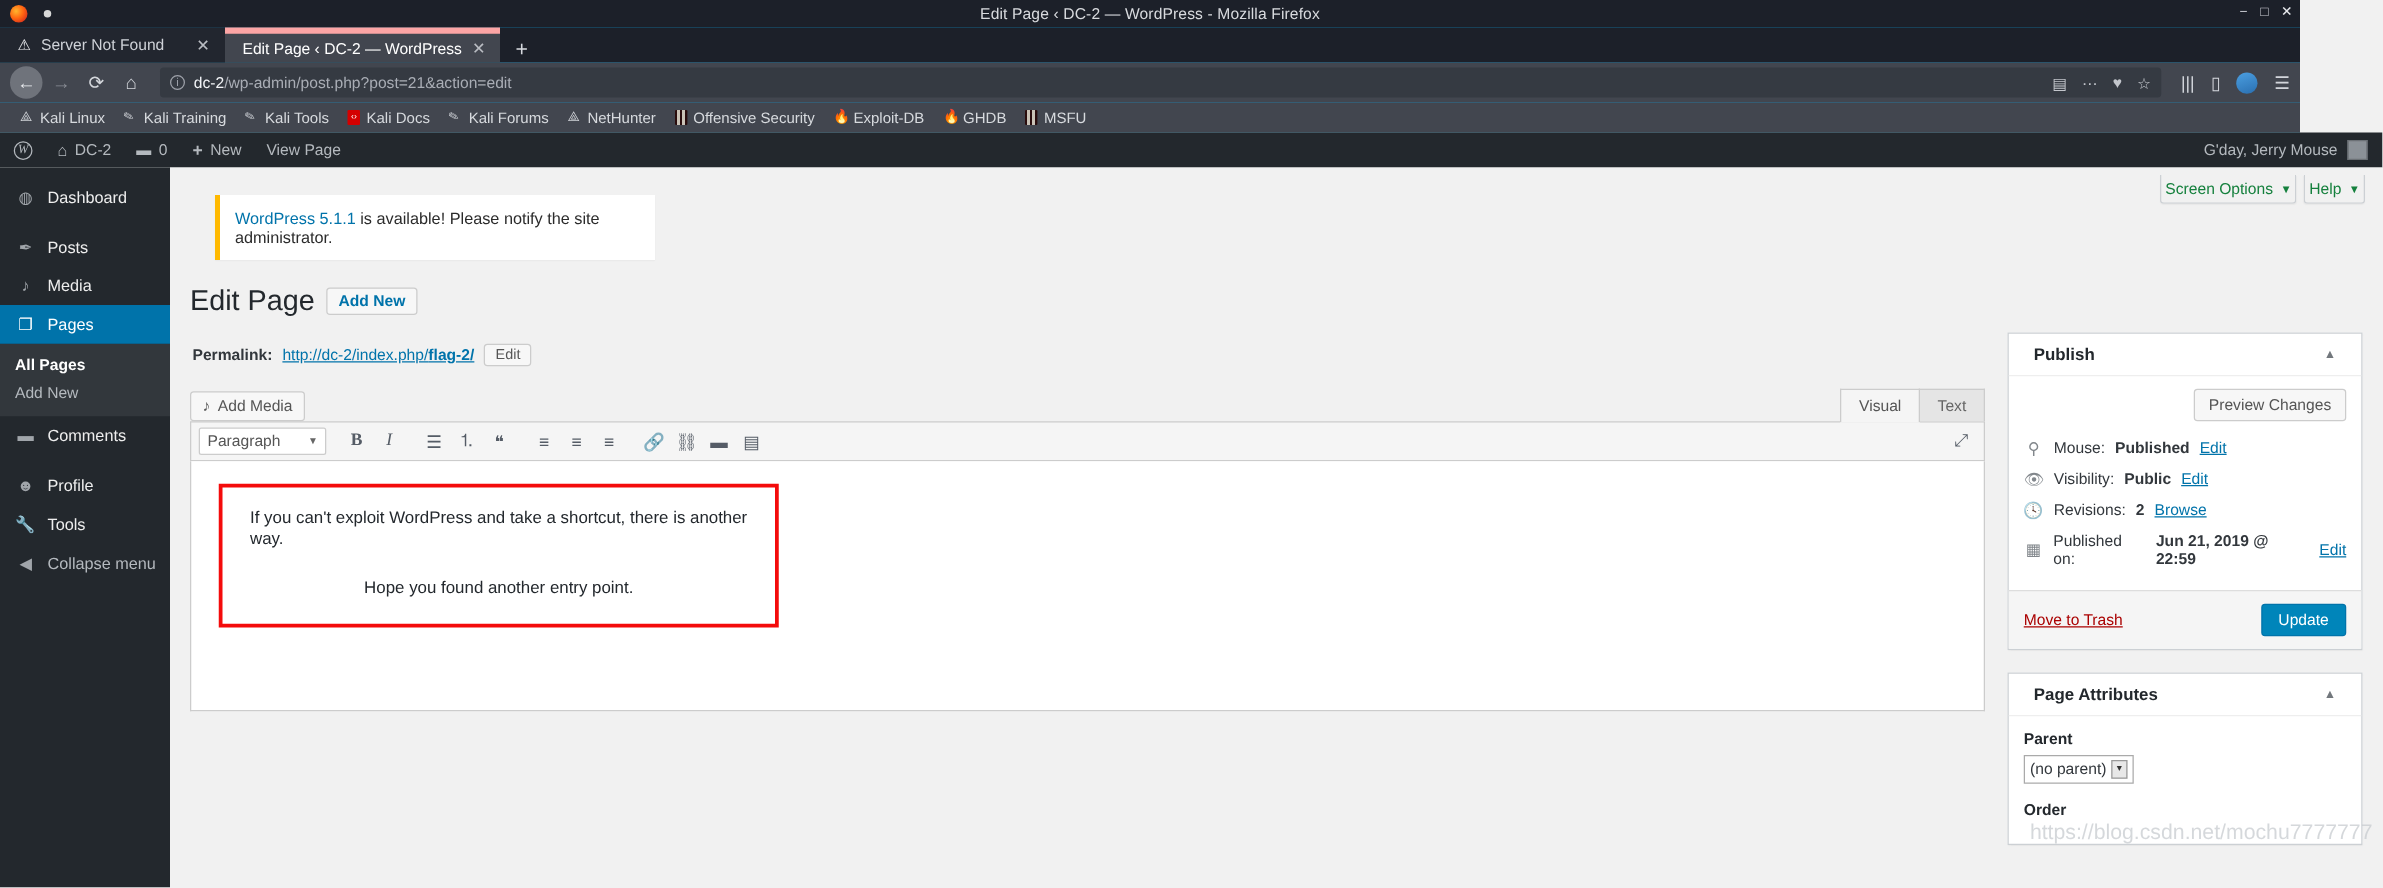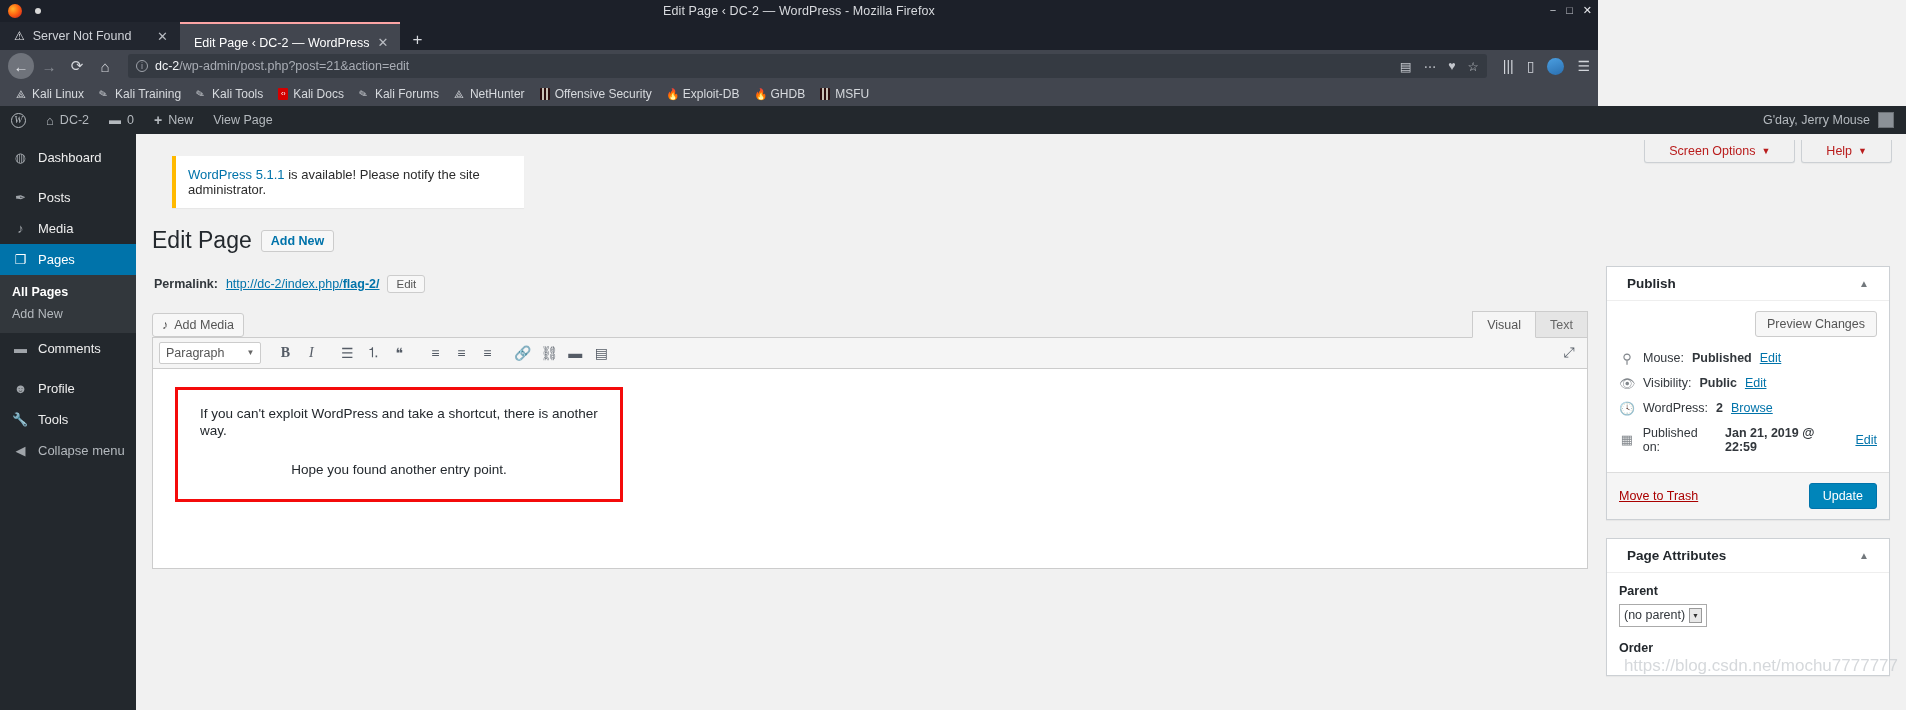--- a/index.html
+++ b/index.html
@@ -6,21 +6,21 @@
   html, body { margin:0; padding:0; }
   body {
     width:1906px; height:710px;
     font-family:"Liberation Sans", sans-serif;
     background:#f1f1f1;
     overflow:hidden;
     font-size:13px;
   }
 
   
-  #browser { width:1598px; background:#0ea5e9; }
+  #browser { width:1840px; background:#0ea5e9; }
 
   .titlebar {
     height:22px; background:#1c2029; position:relative;
     display:flex; align-items:center;
   }
   .ff-logo { width:14px; height:14px; margin-left:8px; border-radius:50%;
     background:radial-gradient(circle at 35% 35%, #ffb52e 0%, #ff6611 45%, #e03a1a 75%, #b5251a 100%); }
   .win-dot { width:6px; height:6px; border-radius:50%; background:#d8d8d8; margin-left:13px; }
   .titlebar-title {
     position:absolute; left:0; right:0; text-align:center;
@@ -30,21 +30,21 @@
   .win-ctrls span { line-height:14px; }
   .win-ctrls .cl { color:#e8eaee; }
 
   .tabstrip { height:28px; background:#1c2029; display:flex; align-items:flex-end; padding-left:0; }
   .tab {
     height:28px; display:flex; align-items:center; gap:8px;
     padding:0 12px 0 14px; color:#cfd2d8; font-size:12.5px;
     min-width:180px; position:relative;
   }
   .tab.inactive { background:#22262f; }
-  .tab.active { background:#42464f; border-top:2px solid #fca5a5; color:#ffffff;align-items:flex-end; }
+  .tab.active { background:#42464f; border-top:5px solid #fca5a5; color:#ffffff; }
   .tab .tab-label { flex:1; white-space:nowrap; overflow:hidden; }
   .tab .tab-close { font-size:13px; color:#b9bcc2; }
   .tab-warn { color:#e8eaee; font-size:12px; }
   .newtab { color:#d6d9de; font-size:17px; padding:0 12px 2px 12px; line-height:1; }
 
   .navbar { height:32px; background:#42464f; display:flex; align-items:center; padding:0 8px; gap:2px; }
   .navbtn { width:26px; height:26px; display:flex; align-items:center; justify-content:center;
     color:#d4d7dc; font-size:15px; border-radius:3px; }
   .navbtn.back { background:#6f737b; border-radius:50%; color:#e8eaee; }
   .navbtn.fwd { color:#8a8e96; }
@@ -105,21 +105,21 @@
   .submenu { background:#32373c; padding:6px 0 8px 0; }
   .submenu a { display:block; padding:4px 0 4px 12px; color:#b4b9be; font-size:12.5px; }
   .submenu a.cur { color:#fff; font-weight:bold; }
   .menu-collapse { color:#b4b9be; }
   .menu-collapse .mi-ico { color:#a0a5aa; }
 
   
   #wpcontent { flex:1; background:#f1f1f1; position:relative; overflow:hidden; }
   .screen-meta { position:absolute; right:14px; top:6px; display:flex; gap:6px; }
   .sm-btn { background:#f1f1f1; border:1px solid #ccd0d4; border-top:none;
-     border-radius:0 0 3px 3px; padding:4px 24px; font-size:12.5px; color:#b91c1c;
+     border-radius:0 0 3px 3px; padding:4px 3px; font-size:12.5px; color:#15803d;
      display:flex; align-items:center; gap:6px; box-shadow:0 1px 1px rgba(0,0,0,.04);justify-content:flex-end; }
   .sm-btn .caret { font-size:9px; }
 
   .inner { padding:18px 22px 0 22px; }
 
   .notice {
     background:#fff; border-left:4px solid #ffb900; padding:11px 12px;
     max-width:352px; margin:4px 0 0 14px; font-size:13px; color:#2b2b2b;
     box-shadow:0 1px 1px rgba(0,0,0,.04);
   }
@@ -462,28 +462,28 @@
               <a>Edit</a>
             </div>
             <div class="misc-row">
               <span class="mi">👁</span>
               <span>Visibility:</span>
               <b>Public</b>
               <a>Edit</a>
             </div>
             <div class="misc-row">
               <span class="mi">🕓</span>
-              <span>WordPress:</span>
+              <span>Revisions:</span>
               <b>2</b>
               <a>Browse</a>
             </div>
             <div class="misc-row">
               <span class="mi">▦</span>
               <span>Published on:</span>
-              <b>Jan 21, 2019 @ 22:59</b>
+              <b>Jun 21, 2019 @ 22:59</b>
               <a>Edit</a>
             </div>
           </div>
           <div class="major-actions">
             <a class="trash-link">Move to Trash</a>
             <span class="btn-update">Update</span>
           </div>
         </div>
 
         <div class="postbox">

